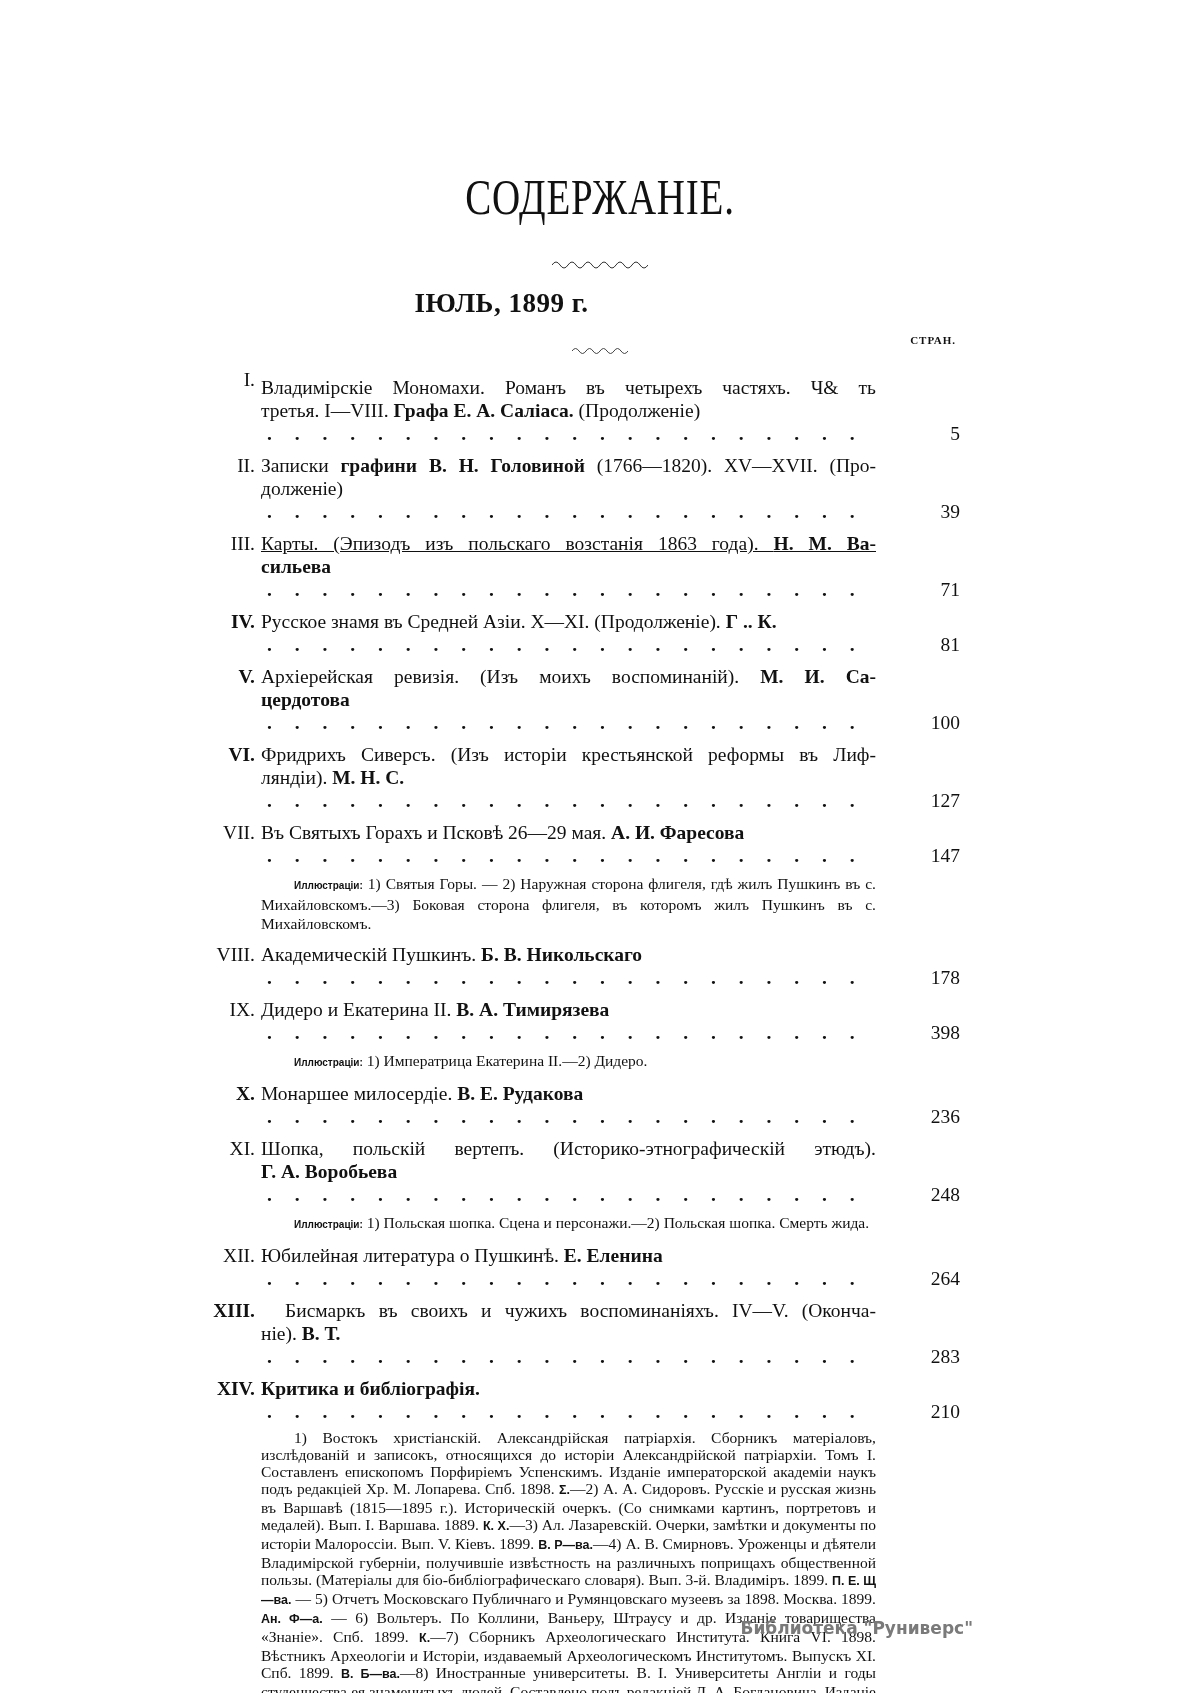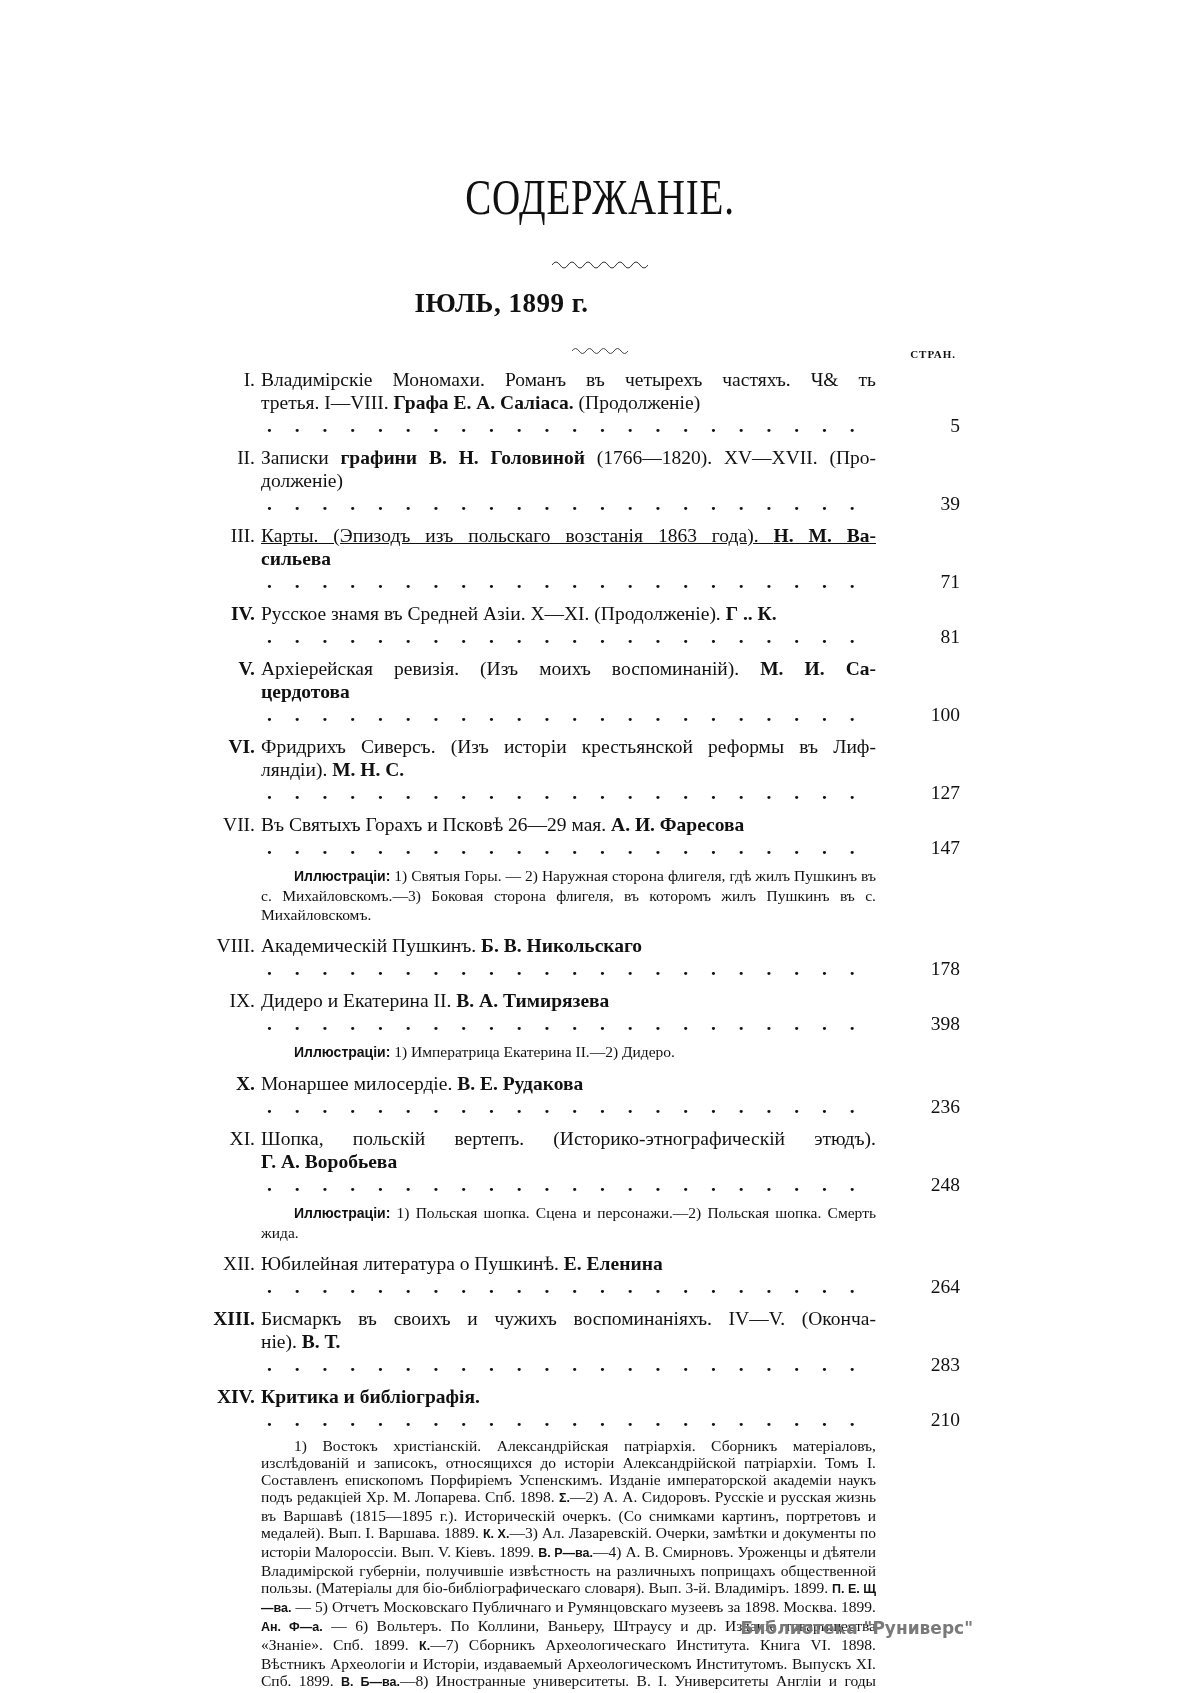--- a/index.html
+++ b/index.html
@@ -14,21 +14,21 @@
   }
   .wave { position: absolute; left: 0; width: 1200px; text-align: center; }
   .wave svg { display: inline-block; }
   .wave1 { top: 255px; }
   .wave2 { top: 340px; }
   .subtitle {
     position: absolute; top: 288px; left: 0; width: 1003px; text-align: center;
     font-size: 27px; font-weight: bold; letter-spacing: 0.5px;
   }
   .pages-label {
-    position: absolute; top: 348px; left: 888px; width: 68px; text-align: right;
+    position: absolute; top: 334px; left: 888px; width: 68px; text-align: right;
     font-size: 11px; font-weight: bold; letter-spacing: 1px;
   }
   .toc { position: absolute; top: 368px; left: 180px; width: 780px; }
   .entry { position: relative; font-size: 19.5px; line-height: 23px; margin-bottom: 9px; }
   .entry .num {
     position: absolute; left: 0; width: 75px; text-align: right; font-weight: normal;
   }
   .entry .num.bold { font-weight: bold; }
   .entry .body {
     margin-left: 81px; margin-right: 84px; text-align: justify; text-align-last: left;
@@ -41,21 +41,21 @@
     padding-left: 6px; font-weight: bold;
   }
   .entry .page {
     position: absolute; right: 0; bottom: 0; width: 60px; text-align: right;
   }
   b, .b { font-weight: bold; }
   .illus {
     margin-left: 81px; margin-right: 84px; font-size: 15.5px; line-height: 19px;
     text-indent: 33px; text-align: justify; margin-top: -2px; margin-bottom: 10px;
   }
-  .illus .lbl { font-family: "Liberation Sans", "DejaVu Sans", sans-serif; font-weight: bold; font-size: 14px; }
+  .illus .lbl { font-family: "Liberation Sans", "DejaVu Sans", sans-serif; font-weight: bold; font-size: 10px; }
   .biblio {
     margin-left: 81px; margin-right: 84px; font-size: 15.5px; line-height: 17px;
     text-indent: 33px; text-align: justify; margin-top: -3px;
   }
   .biblio .sig { font-family: "Liberation Sans", "DejaVu Sans", sans-serif; font-weight: bold; font-size: 12.5px; }
   .watermark {
     position: absolute; right: 227px; top: 1618px;
     font-family: "DejaVu Sans", sans-serif; font-size: 17px; color: #7a7a7a;
     font-weight: bold;
   }
@@ -78,21 +78,21 @@
     <path d="M0 5 q3.5 -5 7 0 t7 0 t7 0 t7 0 t7 0 t7 0 t7 0 t7 0" fill="none" stroke="#444" stroke-width="1"></path>
   </svg>
 </div>
 
 <div class="pages-label">СТРАН.</div>
 
 <div class="toc" id="toc">
     <div class="entry">
       <span class="num">I.</span>
       <div class="body">
-        <div style="text-align: justify; text-align-last: justify;">Владимірскіе Мономахи. Романъ въ четырехъ частяхъ. Ч&amp; ть</div>
+        <div style="text-align: justify; text-align-last: justify; margin-top: 8px;">Владимірскіе Мономахи. Романъ въ четырехъ частяхъ. Ч&amp; ть</div>
         <div class="lastline">
           <span class="txt">третья. I—VIII. <b>Графа Е. А. Саліаса.</b> (Продолженіе)</span>
           <span class="dots">. . . . . . . . . . . . . . . . . . . . . . . . . . . . . . . . . . . . . . . .</span>
         </div>
       </div>
       <span class="page">5</span>
     </div>
     <div class="entry">
       <span class="num">II.</span>
       <div class="body">
@@ -207,21 +207,21 @@
         <div class="lastline">
           <span class="txt">Юбилейная литература о Пушкинѣ. <b>Е. Еленина</b></span>
           <span class="dots">. . . . . . . . . . . . . . . . . . . . . . . . . . . . . . . . . . . . . . . .</span>
         </div>
       </div>
       <span class="page">264</span>
     </div>
     <div class="entry">
       <span class="num bold">XIII.</span>
       <div class="body">
-        <div style="text-align: justify; text-align-last: justify;">Бисмаркъ въ своихъ и чужихъ воспоминаніяхъ. IV—V. (Оконча-</div>
+        <div style="text-align: justify; text-align-last: justify; margin-left: 24px;">Бисмаркъ въ своихъ и чужихъ воспоминаніяхъ. IV—V. (Оконча-</div>
         <div class="lastline">
           <span class="txt">ніе). <b>В. Т.</b></span>
           <span class="dots">. . . . . . . . . . . . . . . . . . . . . . . . . . . . . . . . . . . . . . . .</span>
         </div>
       </div>
       <span class="page">283</span>
     </div>
     <div class="entry">
       <span class="num bold">XIV.</span>
       <div class="body">

